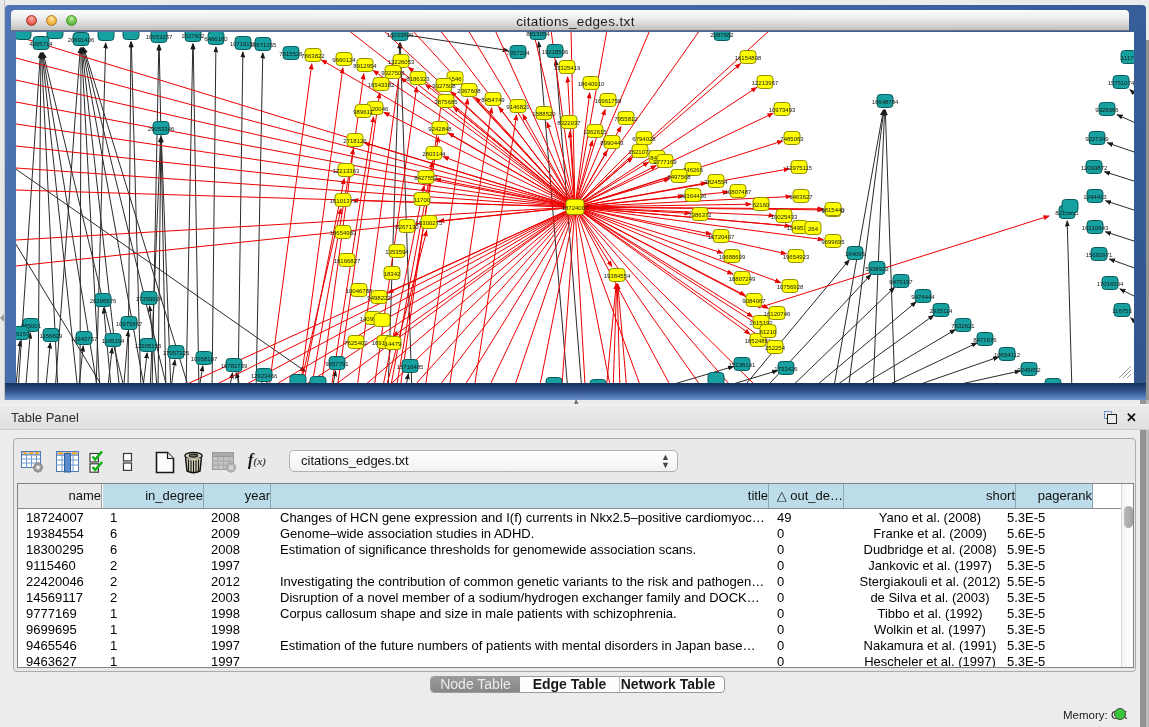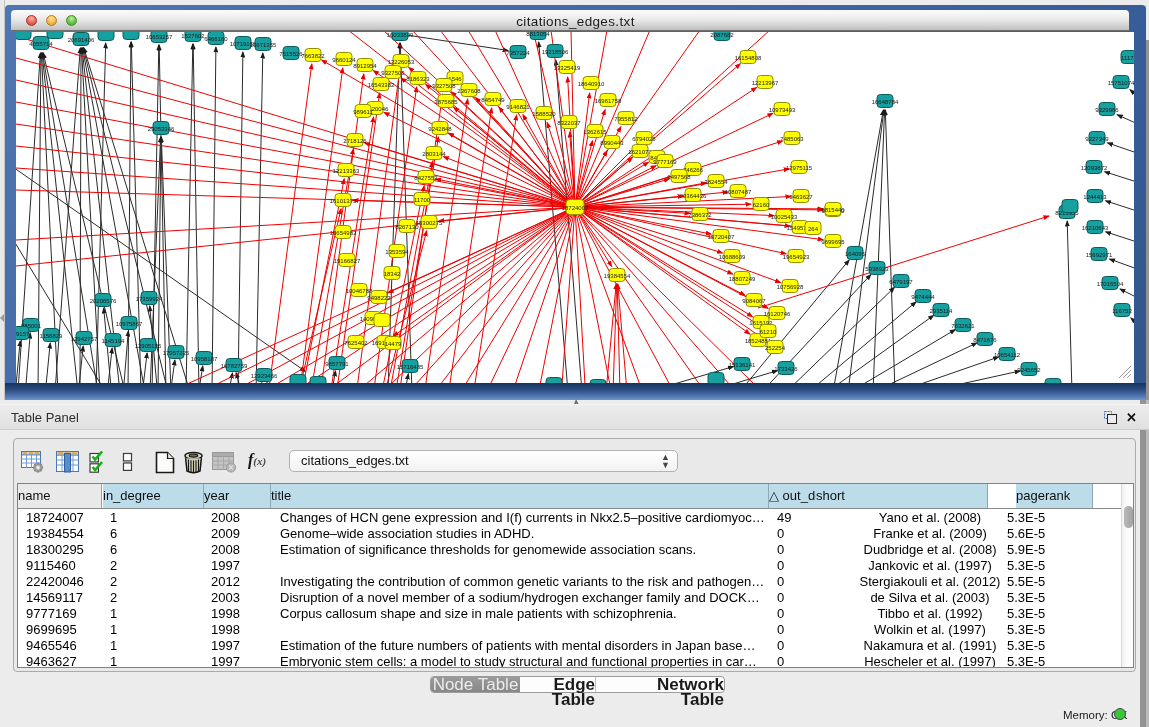--- a/index.html
+++ b/index.html
@@ -22,40 +22,40 @@
 #tptitle{position:absolute;left:11px;top:5px;font-size:13px;color:#2e2e2e}
 #floaticon{position:absolute;left:1104px;top:6px;width:13px;height:13px}
 #closeicon{position:absolute;left:1126px;top:5px;font-size:13px;font-weight:bold;color:#111}
 #content{position:absolute;left:13px;top:438px;width:1123px;height:234px;background:#e9e9e9;border:1px solid #ababab;border-radius:4px}
 #toolbar{position:absolute;left:0;top:448px;width:1145px;height:26px}
 .ticon{position:absolute;top:3px}
 #dropdown{position:absolute;left:289px;top:450px;width:389px;height:22px;background:linear-gradient(180deg,#ffffff,#f2f2f2);border:1px solid #b2b2b2;border-radius:5px;font-size:13px;color:#111;line-height:20px;padding-left:11px}
 #ddarr{position:absolute;right:7px;top:2px;font-size:9px;color:#444;line-height:8px;text-align:center}
 #table{position:absolute;left:17px;top:483px;width:1117px;height:185px;background:#fff;border:1px solid #828282;overflow:hidden}
 #thead{position:absolute;left:0;top:0;height:24px;width:1103px}
-.th{position:absolute;top:0;height:24px;background:#bcdcea;border-right:1px solid #8aa9b5;font-size:13px;color:#111;text-align:left;line-height:24px}
+.th{position:absolute;top:0;height:24px;background:#bcdcea;border-right:1px solid #8aa9b5;font-size:13px;color:#111;text-align:right;line-height:24px}
 #th0{left:0;width:84px;background:#e9e9e9;border-right:1px solid #9f9f9f}
 #th1{left:85px;width:101px}
 #th2{left:186px;width:67px}
 #th3{left:253px;width:498px}
 #th4{left:751px;width:75px}
-#th5{left:798px;width:172px}
+#th5{left:826px;width:172px}
 #th6{left:998px;width:77px}
 #theadline{position:absolute;left:0;top:24px;width:1103px;height:1px;background:#8a8a8a}
 #tbody{position:absolute;left:0;top:25px;width:1103px}
 .tr{position:relative;height:16px;font-size:13px;color:#000;white-space:nowrap}
 .tr div{position:absolute;top:1px}
 .c0{left:8px}.c1{left:92px}.c2{left:193px}.c3{left:262px}.c4{left:759px}
 .c5{left:826px;width:172px;text-align:center}.c6{left:989px}
 #vscroll{position:absolute;left:1103px;top:0;width:14px;height:184px;background:linear-gradient(90deg,#f2f2f2,#fbfbfb 40%,#fff);border-left:1px solid #d8d8d8}
 #vthumb{position:absolute;left:2px;top:22px;width:9px;height:22px;background:linear-gradient(90deg,#b9b9b9,#a2a2a2);border-radius:5px}
-#tabs{position:absolute;left:430px;top:676px;width:295px;height:17px;border:1px solid #9b9b9b;border-radius:4px;background:#fdfdfd;font-size:17px;font-weight:bold}
+#tabs{position:absolute;left:430px;top:676px;width:295px;height:17px;border:1px solid #9b9b9b;border-radius:4px;background:#fdfdfd;font-size:14px;font-weight:bold}
 #tab1{position:absolute;left:0;top:0;width:89px;height:15px;background:linear-gradient(180deg,#9a9a9a,#878787);border-radius:3px 0 0 3px;color:#ececec;text-align:center;line-height:15px;font-weight:normal}
-#tab2{position:absolute;left:89px;top:0;width:76px;height:15px;color:#1a1a1a;text-align:right;line-height:15px;border-right:1px solid #c0c0c0}
-#tab3{position:absolute;left:181px;top:0;width:112px;height:15px;color:#1a1a1a;text-align:right;line-height:15px}
+#tab2{position:absolute;left:89px;top:0;width:100px;height:15px;color:#1a1a1a;text-align:center;line-height:15px;border-right:1px solid #c0c0c0}
+#tab3{position:absolute;left:181px;top:0;width:112px;height:15px;color:#1a1a1a;text-align:center;line-height:15px}
 #mem{position:absolute;left:1063px;top:709px;font-size:11.5px;color:#1a1a1a}
 #memdot{position:absolute;left:1114px;top:708px;width:12px;height:12px;border-radius:50%;background:#38c738;border:1px solid #4a4a4a}
 svg text{font-weight:normal}
 </style></head>
 <body>
 <div id="win"></div>
 <div id="winbot"></div>
 <div id="titlebar">
   <div id="title">citations_edges.txt</div>
   <div class="tl" id="tl1"></div>
@@ -718,21 +718,20 @@
         <div class="c2">1997</div>
         <div class="c3">Estimation of the future numbers of patients with mental disorders in Japan base…</div>
         <div class="c4">0</div>
         <div class="c5">Nakamura et al. (1991)</div>
         <div class="c6">5.3E-5</div>
       </div>
       <div class="tr">
         <div class="c0">9463627</div>
         <div class="c1">1</div>
         <div class="c2">1997</div>
-        <div class="c3">Embryonic stem cells: a model to study structural and functional properties in car…</div>
         <div class="c4">0</div>
         <div class="c5">Hescheler et al. (1997)</div>
         <div class="c6">5.3E-5</div>
       </div>
     </div>
   <div id="vscroll">
       <div id="vthumb"></div>
     </div>
 </div>
 <div id="tabs">

